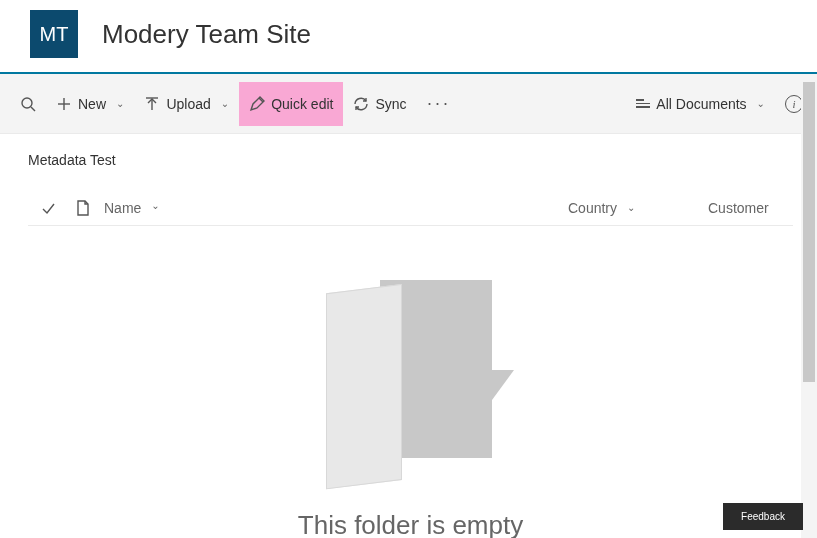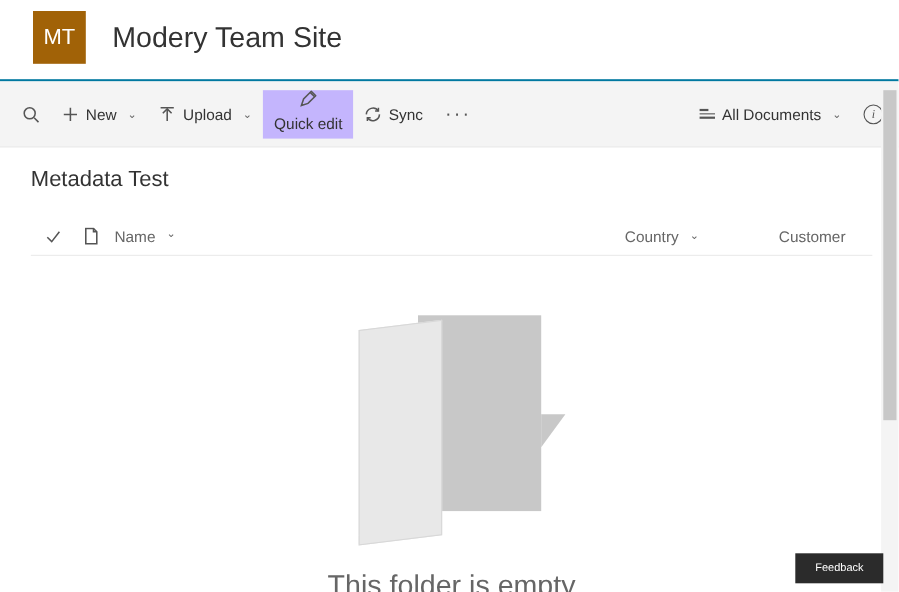--- a/index.html
+++ b/index.html
@@ -15,21 +15,21 @@
     }
     .header {
       display: flex;
       align-items: center;
       padding: 10px 0 14px 30px;
       border-bottom: 2px solid #0078a0;
     }
     .site-logo {
       width: 48px;
       height: 48px;
-      background: #a16207;
+      background: #0c4a6e;
       color: #fff;
       display: flex;
       align-items: center;
       justify-content: center;
       font-size: 20px;
       font-weight: 300;
     }
     .site-title {
       font-size: 26px;
       font-weight: 300;
@@ -47,26 +47,26 @@
     .tb-btn {
       display: flex;
       align-items: center;
       height: 44px;
       padding: 0 10px;
       cursor: pointer;
       color: #333;
       gap: 6px;
       font-size: 14px;
     }
-    .tb-btn.active { background: #c4b5fd; flex-direction: column; }
+    .tb-btn.active { background: #f9a8d4; }
     .tb-spacer { flex: 1; }
     .chev { font-size: 10px; color: #666; margin-left: 4px; }
     .icon-svg { width: 16px; height: 16px; stroke: #555; fill: none; stroke-width: 1.4; }
     .content { padding: 18px 24px 0 28px; position: relative; height: calc(538px - 80px - 44px); overflow-y: auto; }
-    .lib-title { font-size: 20px; font-weight: 400; color: #333; margin-bottom: 22px; }
+    .lib-title { font-size: 14px; font-weight: 400; color: #333; margin-bottom: 22px; }
     .col-header-row {
       display: flex;
       align-items: center;
       height: 36px;
       border-bottom: 1px solid #eaeaea;
       font-size: 14px;
       color: #666;
     }
     .col-check { width: 40px; display:flex; justify-content:center; color:#666; }
     .col-doc { width: 30px; display:flex; justify-content:center; }

